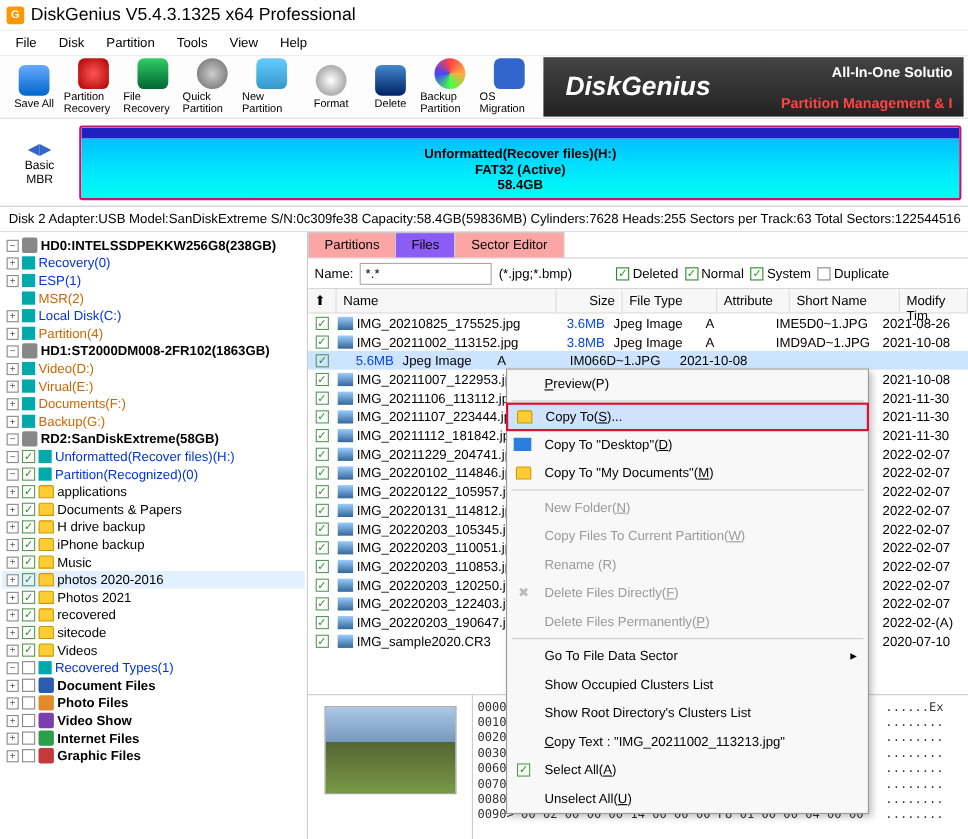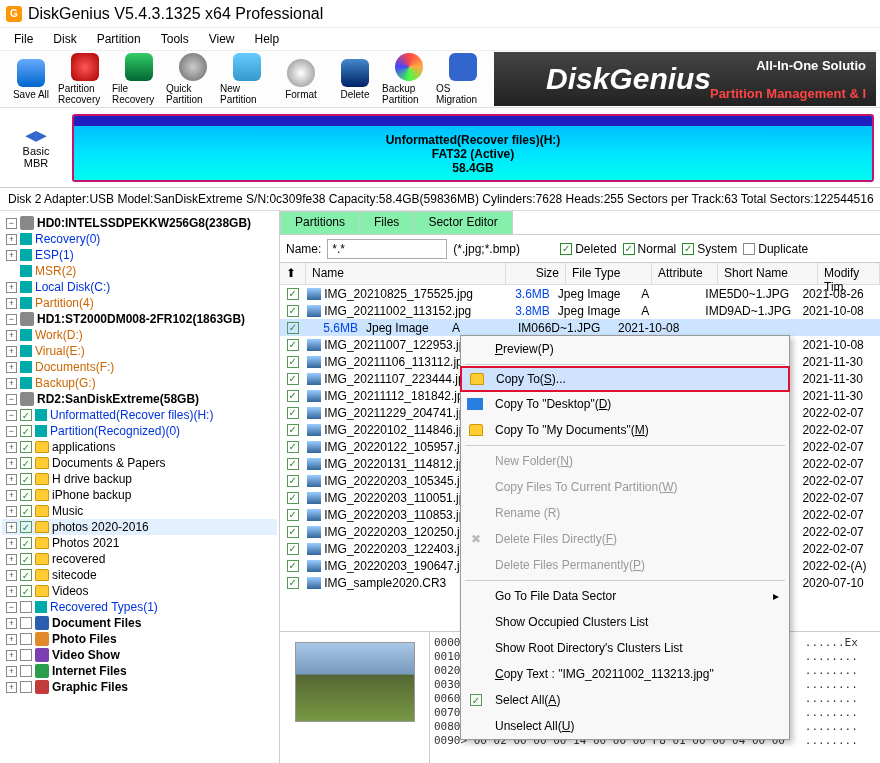--- a/index.html
+++ b/index.html
@@ -7,21 +7,21 @@
 .titlebar { height:28px; display:flex; align-items:center; padding:0 6px; border-bottom:1px solid #eee; }
 .titlebar .logo { width:16px; height:16px; background:#ff9800; border-radius:3px; margin-right:6px; display:flex; align-items:center; justify-content:center; color:#fff; font-weight:bold; font-size:10px; }
 .titlebar .title { font-size:16px; }
 .menubar { height:22px; display:flex; align-items:center; padding:0 4px; }
 .menubar span { padding:2px 10px; cursor:default; }
 .toolbar { height:58px; display:flex; align-items:center; padding:2px 4px; border-top:1px solid #eee; border-bottom:1px solid #ddd; background:#fdfdfd; }
 .tbtn { width:54px; height:54px; display:flex; flex-direction:column; align-items:center; justify-content:center; gap:2px; cursor:default; }
 .tbtn .ic { width:28px; height:28px; border-radius:6px; }
 .tbtn .lbl { font-size:10px; text-align:left; line-height:11px; }
 .banner { flex:1; height:54px; margin-left:4px; background:linear-gradient(#444,#222); color:#fff; position:relative; overflow:hidden; display:flex; align-items:center; padding-left:20px; }
-.banner .big { font-size:30px; font-weight:bold; font-style:italic;margin-left:32px; }
+.banner .big { font-size:24px; font-weight:bold; font-style:italic; }
 .banner .sub { position:absolute; right:10px; top:6px; font-size:13px; font-weight:bold; color:#fff; }
 .banner .sub2 { position:absolute; right:10px; bottom:5px; font-size:13px; font-weight:bold; color:#ff4444; }
 .diskbar { height:80px; display:flex; align-items:center; border-bottom:1px solid #ccc; padding:4px 6px; gap:6px; }
 .diskbar .leftcol { width:60px; text-align:center; }
 .diskbar .arrow { color:#3366cc; font-size:14px; }
 .diskbar .label { font-size:11px; margin-top:2px; }
 .partblock { flex:1; height:68px; border:2px solid #c7126e; border-radius:3px; position:relative; overflow:hidden; }
 .partblock .top { height:10px; background:#2020c0; }
 .partblock .body { height:56px; background:linear-gradient(#00bfff,#00e5ff,#00ffef); display:flex; flex-direction:column; align-items:center; justify-content:center; font-weight:bold; }
 .infoline { padding:4px 8px; font-size:12px; border-bottom:1px solid #ddd; white-space:nowrap; overflow:hidden; }
@@ -30,22 +30,22 @@
 .treepanel .node { white-space:nowrap; padding:1px 0 1px 4px; display:flex; align-items:center; gap:3px; }
 .exp { width:11px; height:11px; border:1px solid #888; display:inline-flex; align-items:center; justify-content:center; font-size:9px; line-height:9px; color:#555; background:#fff; }
 .diskico { width:14px; height:14px; background:#888; border-radius:2px; display:inline-block; }
 .foldico { width:14px; height:12px; background:#ffcc33; border-radius:2px 2px 0 0; display:inline-block; border:1px solid #cc9900; }
 .cb { width:12px; height:12px; border:1px solid #559955; display:inline-flex; align-items:center; justify-content:center; color:#2a8a2a; font-size:10px; }
 .ind1 { padding-left:20px; } .ind2 { padding-left:38px; } .ind3 { padding-left:56px; }
 .sel { background:#e2f0ff; }
 .blue { color:#0033dd; } .orange { color:#cc6600; } .bold { font-weight:bold; }
 .rightpanel { flex:1; display:flex; flex-direction:column; overflow:hidden; }
 .tabs { height:24px; display:flex; border-bottom:1px solid #ccc; }
-.tab { padding:3px 14px; border:1px solid #ccc; border-bottom:none; margin-right:-1px; background:#86efac; cursor:default; }
-.tab.active { background:#86efac; }
+.tab { padding:3px 14px; border:1px solid #ccc; border-bottom:none; margin-right:-1px; background:#fca5a5; cursor:default; }
+.tab.active { background:#8b5cf6; }
 .filterbar { height:28px; display:flex; align-items:center; padding:2px 6px; gap:6px; border-bottom:1px solid #ccc; }
 .filterbar input.pattern { width:120px; height:20px; border:1px solid #aaa; padding:0 4px; }
 .fcb { display:flex; align-items:center; gap:3px; }
 .fcb .box { width:12px; height:12px; border:1px solid #2a8a2a; display:flex; align-items:center; justify-content:center; color:#2a8a2a; font-size:10px; }
 .fcb.off .box { border-color:#888; color:transparent; }
 .listhdr { height:22px; display:flex; background:#f7f7f7; border-bottom:1px solid #ddd; }
 .listhdr div { border-right:1px solid #ddd; padding:3px 6px; font-size:12px; }
 .filelist { flex:1; overflow:auto; position:relative; }
 .row { display:flex; height:17px; align-items:center; }
 .row.selected { background:#cce4ff; }
@@ -188,21 +188,21 @@
         <span class="orange">Partition(4)</span>
       </div>
     <div class="node">
         <span class="exp">−</span>
         <span class="diskico"></span>
         <span class="bold">HD1:ST2000DM008-2FR102(1863GB)</span>
       </div>
     <div class="node ind1">
         <span class="exp">+</span>
         <span style="width:12px;height:12px;background:#0aa;display:inline-block"></span>
-        <span class="orange">Work(D:)</span>
+        <span class="orange">Video(D:)</span>
       </div>
     <div class="node ind1">
         <span class="exp">+</span>
         <span style="width:12px;height:12px;background:#0aa;display:inline-block"></span>
         <span class="orange">Virual(E:)</span>
       </div>
     <div class="node ind1">
         <span class="exp">+</span>
         <span style="width:12px;height:12px;background:#0aa;display:inline-block"></span>
         <span class="orange">Documents(F:)</span>

